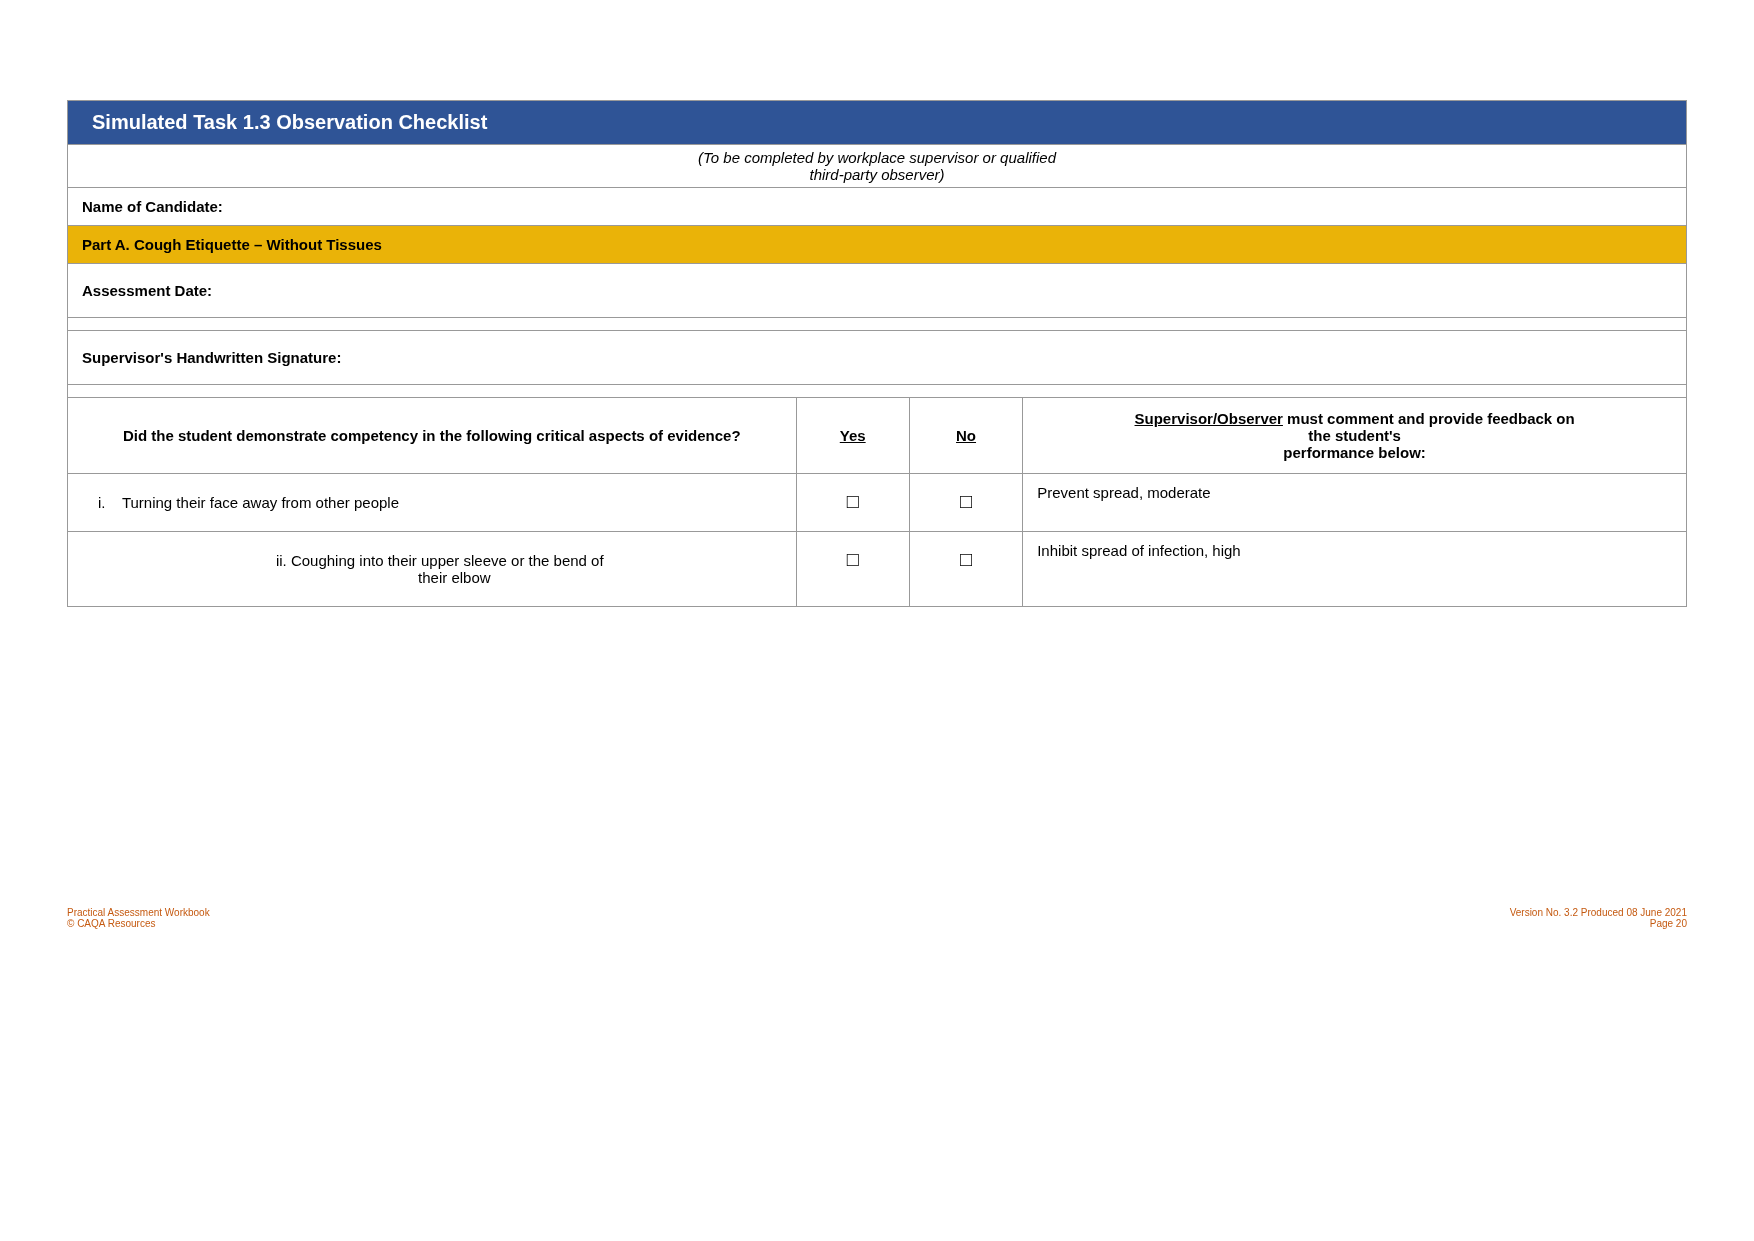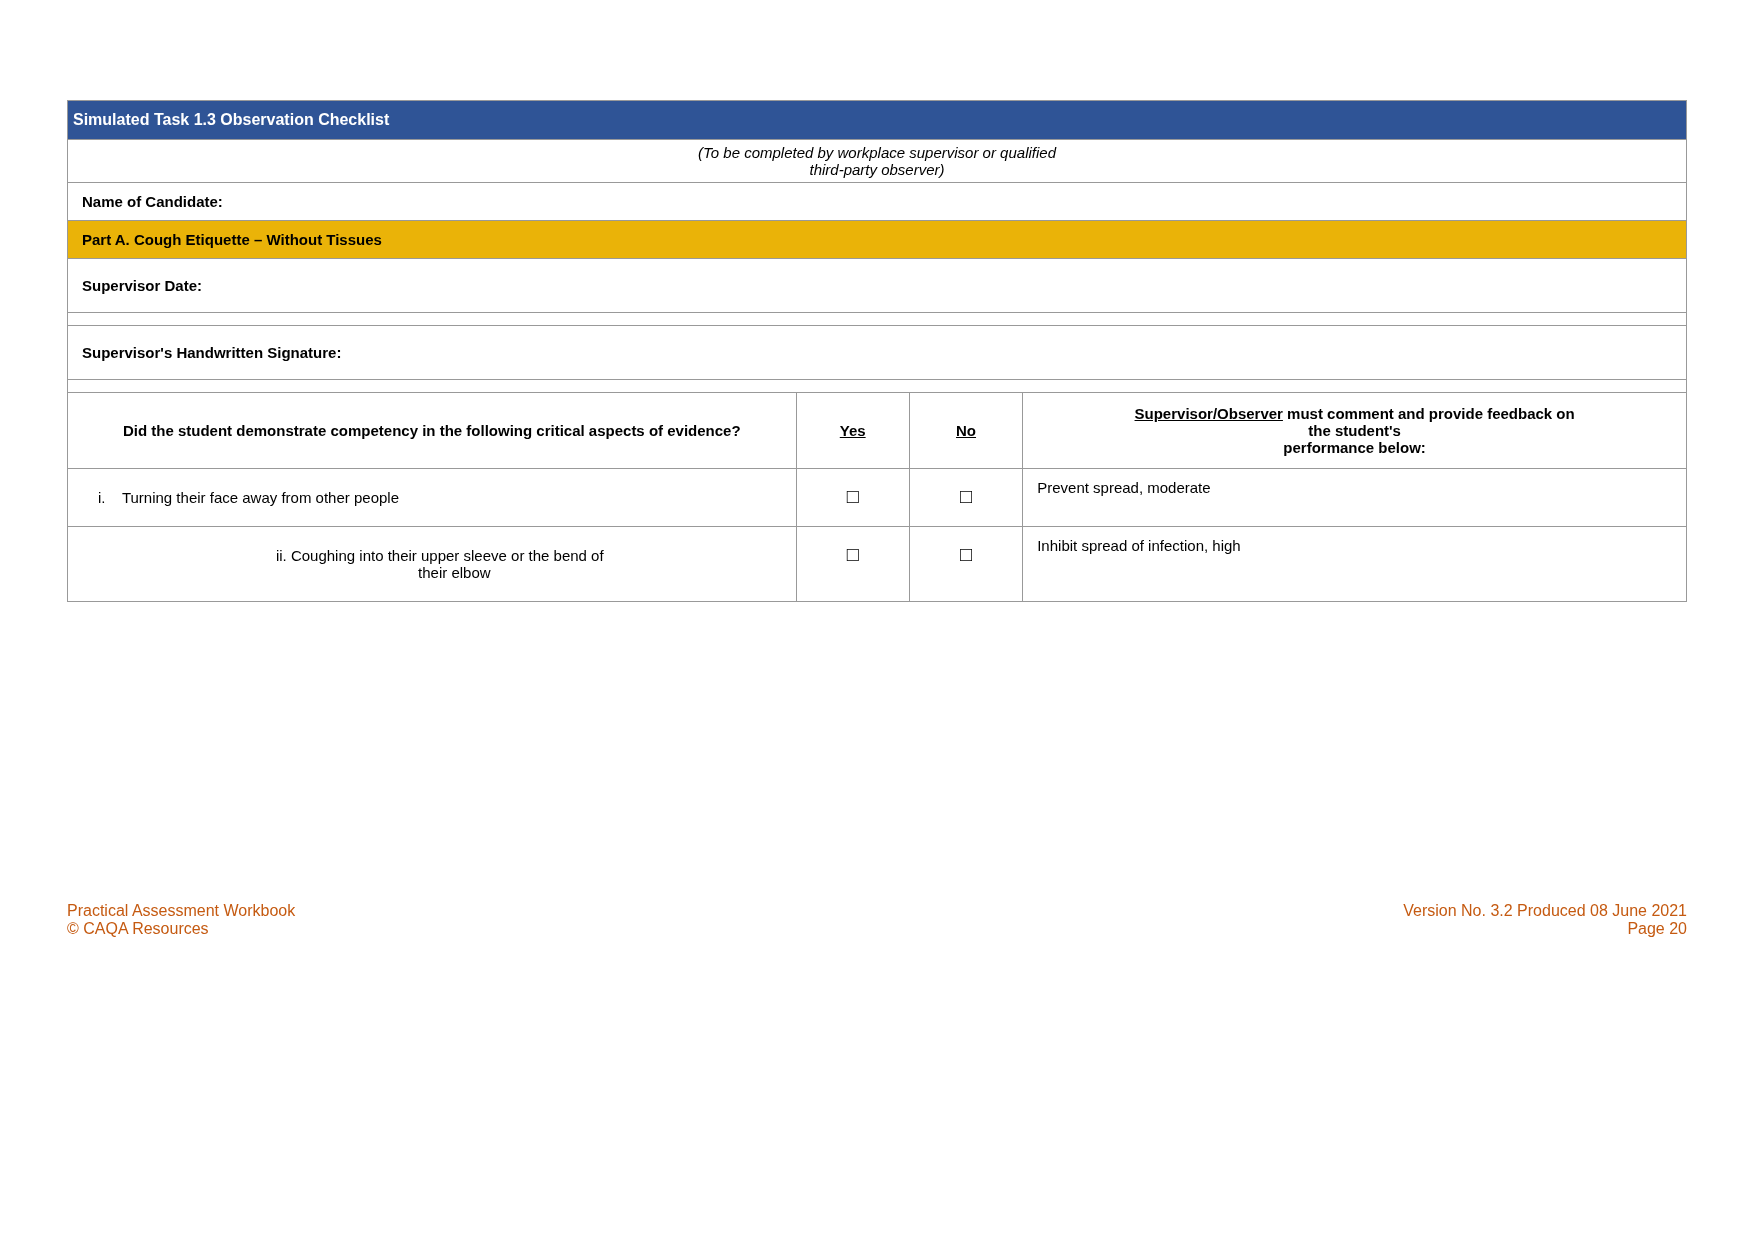--- a/index.html
+++ b/index.html
@@ -23,22 +23,22 @@
       margin-top: 60px;
     }
     .checklist-table td, .checklist-table th {
       border: 1.5px solid #999;
       padding: 10px 14px;
     }
     .header-row td {
       background-color: #2f5496;
       color: #fff;
       font-weight: bold;
-      font-size: 16px;
-      padding: 10px 5px;
+      font-size: 20px;
+      padding: 10px 24px;
     }
     .subtitle-row td {
       text-align: center;
       font-style: italic;
       padding: 4px 14px;
       border-left: none;
       border-right: none;
     }
     .label-row td {
       font-weight: bold;
@@ -69,21 +69,21 @@
       vertical-align: middle;
       font-size: 20px;
     }
     .underline-text {
       text-decoration: underline;
     }
     .footer {
       display: flex;
       justify-content: space-between;
       margin-top: 300px;
-      font-size: 16px;
+      font-size: 10px;
       color: #c55a11;
     }
     .footer-left, .footer-right {
       display: flex;
       flex-direction: column;
     }
     .footer-right {
       text-align: right;
     }
   </style>
@@ -107,21 +107,21 @@
 
     <tr class="label-row">
       <td colspan="4" style="border-left:none; border-right:none;">Name of Candidate:</td>
     </tr>
 
     <tr class="section-header-row">
       <td colspan="4" style="border-left:none; border-right:none;">Part A. Cough Etiquette – Without Tissues</td>
     </tr>
 
     <tr>
-      <td colspan="4" style="border-left:none; border-right:none; border-top:1.5px solid #999; border-bottom:1.5px solid #999; padding:18px 14px; font-weight:bold;">Supervisor Date:</td>
+      <td colspan="4" style="border-left:none; border-right:none; border-top:1.5px solid #999; border-bottom:1.5px solid #999; padding:18px 14px; font-weight:bold;">Assessment Date:</td>
     </tr>
 
     <tr>
       <td colspan="4" style="border:none; padding:6px;"></td>
     </tr>
 
     <tr>
       <td colspan="4" style="border-left:none; border-right:none; border-top:1.5px solid #999; border-bottom:1.5px solid #999; padding:18px 14px; font-weight:bold;">Supervisor's Handwritten Signature:</td>
     </tr>
 

